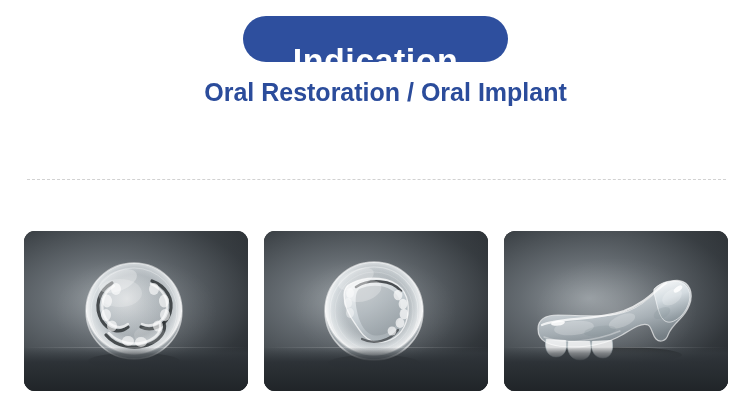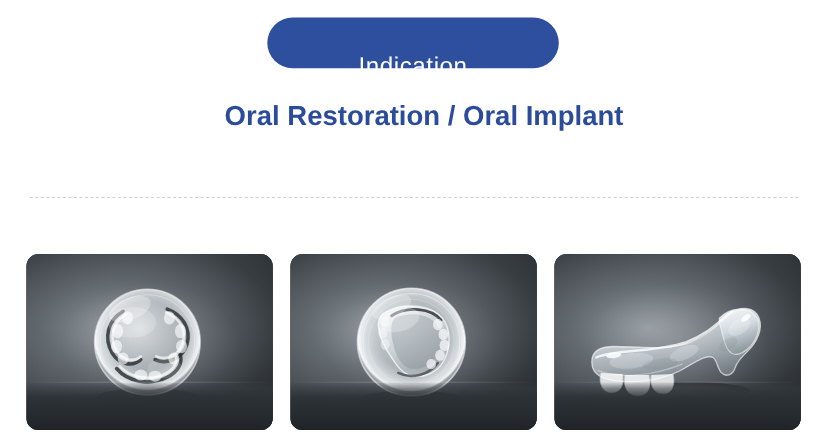--- a/index.html
+++ b/index.html
@@ -14,29 +14,29 @@
   
   .badge-wrap { position:absolute; left:0; top:16px; width:751px; display:flex; justify-content:center; }
   .badge {
     width:265px; height:46px;
     background:#2e4f9e;
     border-radius:23px;
     display:flex; align-items:center; justify-content:center;
   }
   .badge-text {
     color:#ffffff;
-    font-size:22px;
-    font-weight:400;
+    font-size:34px;
+    font-weight:700;
     letter-spacing:0.5px;
     line-height:1;
     margin-top:42px;
   }
 
   
-  .subtitle-wrap { position:absolute; left:0; top:92px; width:751px; display:flex; justify-content:center;padding-left:20px; }
+  .subtitle-wrap { position:absolute; left:0; top:78px; width:751px; display:flex; justify-content:center;padding-left:20px; }
   .subtitle {
     color:#2b4c9b;
     font-size:25px;
     font-weight:700;
     letter-spacing:0px;
     white-space:nowrap;
   }
 
   
   .divider {

